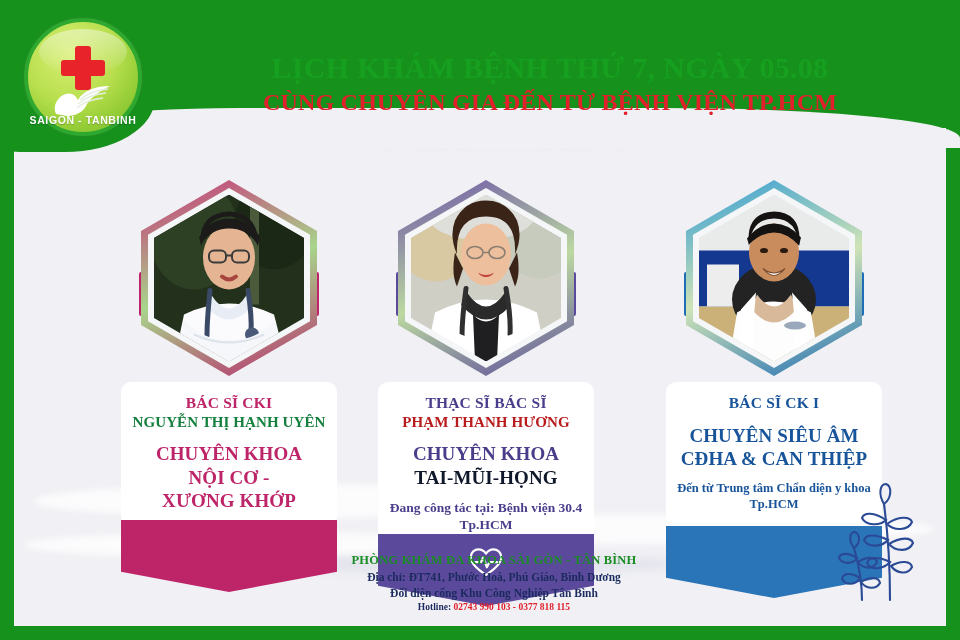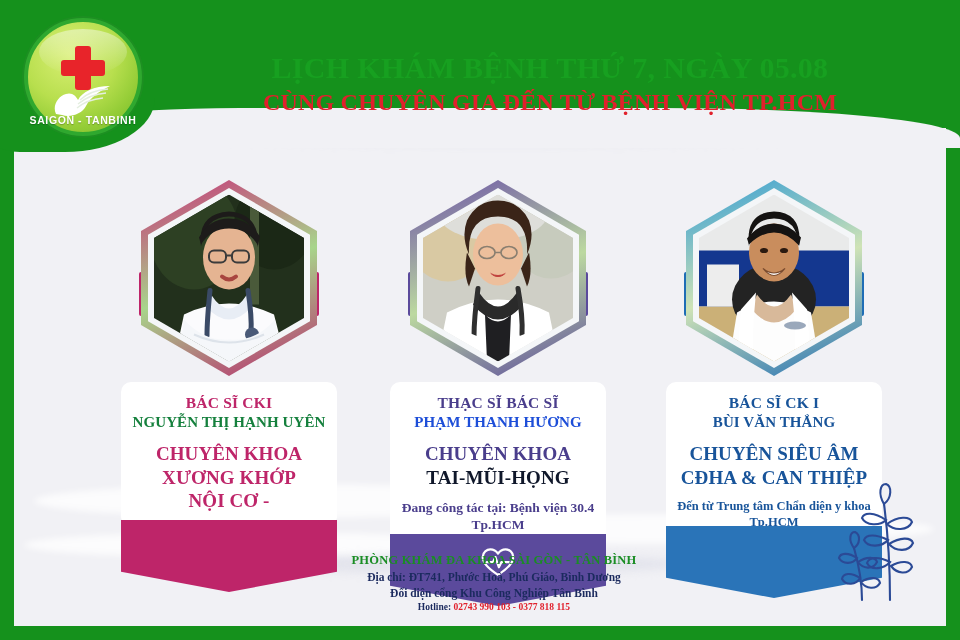--- a/index.html
+++ b/index.html
@@ -119,21 +119,21 @@
   .brush2{ position:absolute; background:rgba(219,221,232,.65); border-radius:50%; filter:blur(4px); }
 
   
   .cards{
     position:absolute; left:0; top:140px; width:960px; height:430px; z-index:7;
   }
   .card{
     position:absolute; top:0; width:240px; height:420px;
   }
   .card.c1{ left:95px; }
-  .card.c2{ left:364px; }
+  .card.c2{ left:352px; }
   .card.c3{ left:640px; }
 
   .photo-hex{
     position:absolute; left:50%; top:26px; transform:translateX(-50%);
     width:176px; height:196px;
   }
   .hexout, .hexmid, .hexin{
     position:absolute; left:50%; top:50%; transform:translate(-50%,-50%);
     clip-path:polygon(50% 0%, 100% 26%, 100% 74%, 50% 100%, 0% 74%, 0% 26%);
   }
@@ -238,22 +238,22 @@
               <path d="M68 82 q7 6 14 0" stroke="#a8453f" stroke-width="4" fill="none" stroke-linecap="round"></path>
               <path d="M30 125 q20 22 45 20 q26 3 46 -20 l6 42 H24 Z" fill="#f5f7fa"></path>
               <path d="M40 140 q35 16 70 0" stroke="#dde3ea" stroke-width="2" fill="none"></path>
             </svg>
           </div>
         </div>
         <div class="info">
           <div class="role" style="color:#be2569;">BÁC SĨ CKI</div>
           <div class="name" style="color:#15803d;">NGUYỄN THỊ HẠNH UYÊN</div>
           <div class="spec" style="color:#be2569;">CHUYÊN KHOA</div>
+          <div class="spec" style="color:#be2569; margin-top:0;">NỘI CƠ -</div>
           <div class="spec" style="color:#be2569; margin-top:0;">XƯƠNG KHỚP</div>
-          <div class="spec" style="color:#be2569; margin-top:0;">NỘI CƠ -</div>
         </div>
         <div class="footband" style="top:366px; background:#be2569;"></div>
       </div>
 
       <div class="card c2">
         <div class="photo-hex">
           <div class="tab l" style="background:#5b4a9c;"></div>
           <div class="tab r" style="background:#5b4a9c;"></div>
           <div class="hexout" style="background:linear-gradient(160deg,#6b51a8,#bcd9a0 52%,#5b4a9c);"></div>
           <div class="hexmid"></div>
@@ -276,21 +276,21 @@
               <line x1="72" y1="58" x2="78" y2="58" stroke="#8a7f70" stroke-width="1.6"></line>
               <path d="M67 79 q8 7 16 0 q-8 4 -16 0" fill="#c1443f"></path>
               <path d="M67 78 q8 5 16 0 q-8 9 -16 0Z" fill="#c1443f"></path>
               <path d="M24 122 q24 24 51 22 q28 2 51 -22 l8 45 H17 Z" fill="#ffffff"></path>
               <path d="M62 120 q13 14 26 0 l-2 47 h-22 Z" fill="#1f1f22"></path>
             </svg>
           </div>
         </div>
         <div class="info">
           <div class="role" style="color:#4a3e8c;">THẠC SĨ BÁC SĨ</div>
-          <div class="name" style="color:#1d4ed8;">PHẠM THANH HƯƠNG</div>
+          <div class="name" style="color:#b91c1c;">PHẠM THANH HƯƠNG</div>
           <div class="spec" style="color:#4a3e8c;">CHUYÊN KHOA</div>
           <div class="spec" style="color:#0f172a; margin-top:0;">TAI-MŨI-HỌNG</div>
           <div class="note" style="color:#4a3e8c;">Đang công tác tại: Bệnh viện 30.4 Tp.HCM</div>
         </div>
         <div class="footband" style="top:380px; background:#5b4a9c;">
           <svg class="heart-icn" viewBox="0 0 40 34">
             <path d="M20 31 C6 22 2 15 2 10 C2 4 7 1 11 1 C15 1 18 3 20 6 C22 3 25 1 29 1 C33 1 38 4 38 10 C38 15 34 22 20 31Z" fill="none" stroke="#ffffff" stroke-width="2.6" stroke-linejoin="round"></path>
             <path d="M7 16 H14 L17 10 L21 22 L24 16 H33" fill="none" stroke="#ffffff" stroke-width="2.6" stroke-linecap="round" stroke-linejoin="round"></path>
           </svg>
         </div>
@@ -318,21 +318,20 @@
               <path d="M30 167 L38 118 Q75 96 112 118 L120 167 Z" fill="#fdfdfd"></path>
               <path d="M58 100 Q75 124 92 100 L98 114 Q75 142 52 114 Z" fill="#d8b99a"></path>
               <path d="M57 98 q-4 34 -3 69 l-16 0 l4 -52 Z" fill="#ffffff"></path>
               <path d="M93 98 q4 34 3 69 l16 0 l-4 -52 Z" fill="#ffffff"></path>
               <ellipse cx="96" cy="131" rx="11" ry="4" fill="#9aa8bb"></ellipse>
             </svg>
           </div>
         </div>
         <div class="info">
           <div class="role" style="color:#18549a;">BÁC SĨ CK I</div>
-          <div class="name" style="color:#18549a;">BÙI VĂN THẮNG</div>
           <div class="spec" style="color:#18549a;">CHUYÊN SIÊU ÂM</div>
           <div class="spec" style="color:#18549a; margin-top:0;">CĐHA &amp; CAN THIỆP</div>
           <div class="note small" style="color:#18549a;">Đến từ Trung tâm Chẩn diện y khoa Tp.HCM</div>
         </div>
         <div class="footband" style="top:372px; background:#2a74b8;"></div>
       </div>
     </div>
 
     <svg class="leaf" viewBox="0 0 96 122">
       <g fill="none" stroke="#2b4a96" stroke-width="2.1" stroke-linecap="round">

